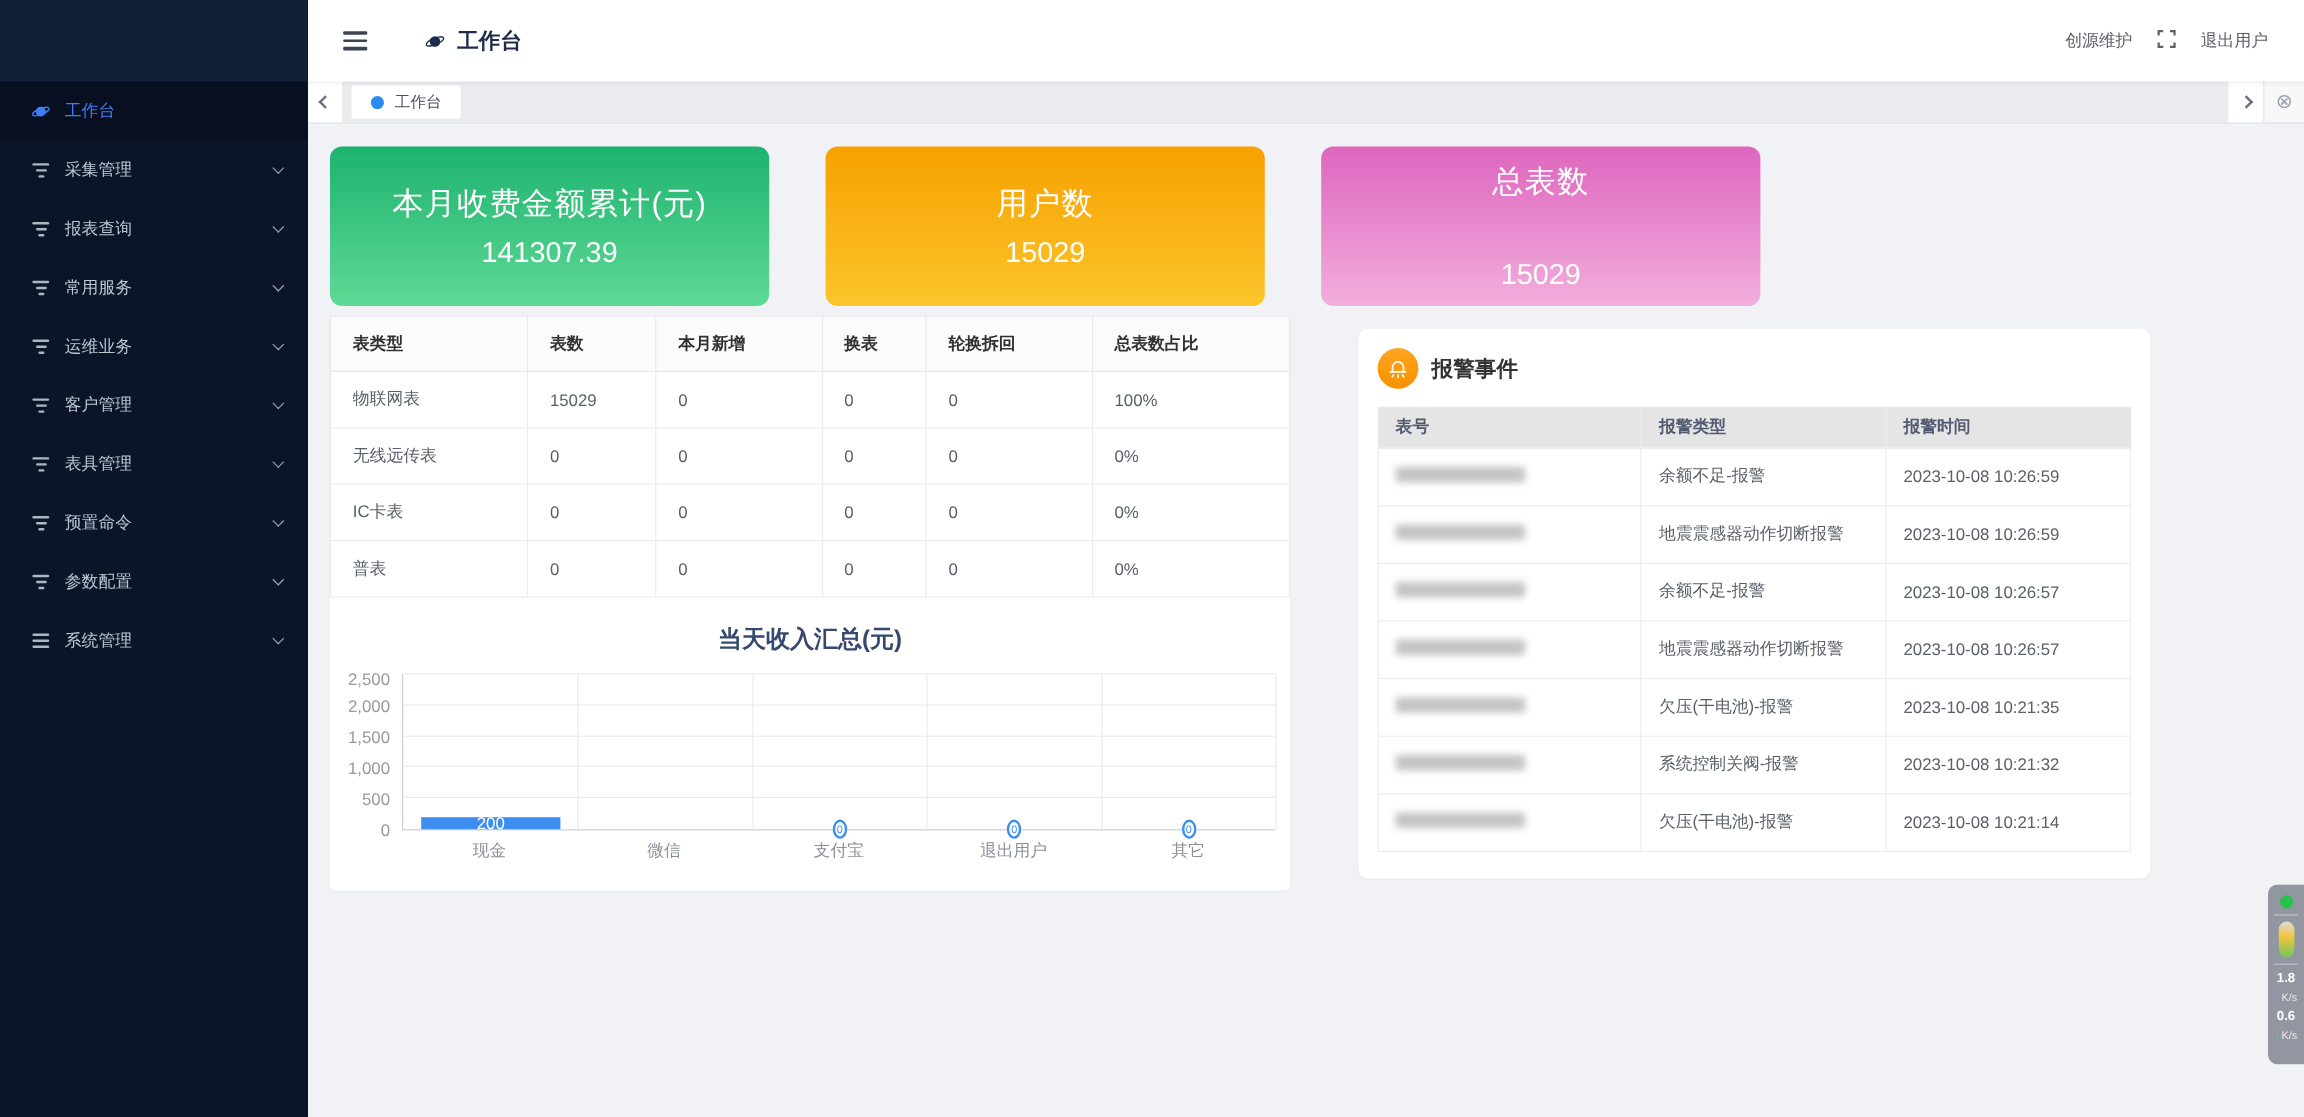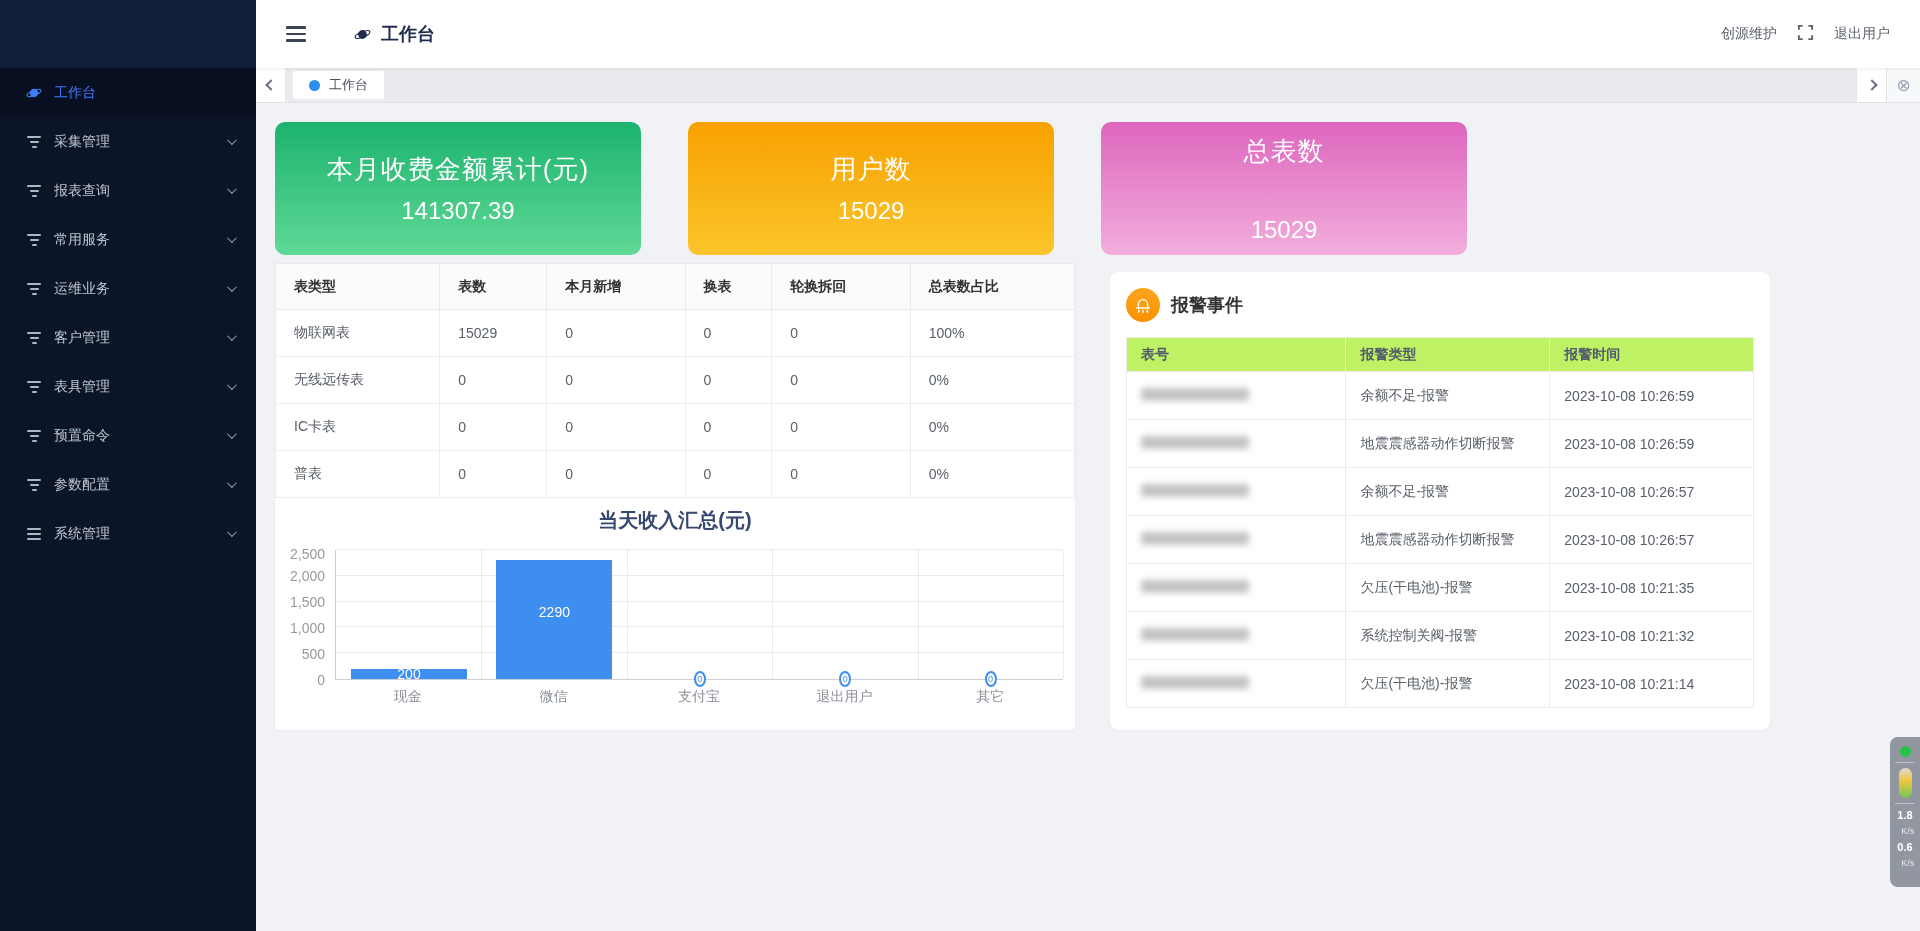--- a/index.html
+++ b/index.html
@@ -39,46 +39,46 @@
   .tab-dot { width:11px; height:11px; border-radius:50%; background:#2d8cf0; }
   .tab-close-zone { width:34px; background:#f7f8fa; border-left:1px solid #e3e5e8; display:flex; align-items:center; justify-content:center; color:#9aa1ad; font-size:17px; cursor:pointer; }
 
   
   .content { padding:19px 8px 0 19px; }
   .cards-row { display:flex; gap:47px; margin-bottom:8px; }
   .stat-card { width:366px; height:133px; border-radius:10px; color:#fff; display:flex; flex-direction:column; align-items:center; justify-content:center; gap:10px; }
   .sc-label { font-size:26px; font-weight:500; letter-spacing:1px; }
   .sc-value { font-size:24px; font-weight:500; }
 
-  .panels-row { display:flex; gap:35px; align-items:flex-end; }
+  .panels-row { display:flex; gap:57px; align-items:center; }
   .left-panel { width:800px; background:#fff; border-radius:4px; padding-bottom:24px; box-shadow:0 1px 3px rgba(0,0,0,.04); }
 
   table.meter { width:100%; border-collapse:collapse; font-size:14px; }
   table.meter th { height:46px; font-weight:700; color:#303133; background:#fbfbfc; text-align:left; padding-left:18px; border:1px solid #e8eaec; }
   table.meter td { height:47px; color:#5a6069; text-align:left; padding-left:18px; border:1px solid #ebedef; }
 
-  .chart-title { margin-top:9px; text-align:center; font-size:20px; font-weight:700; color:#36486f; }
+  .chart-title { margin-top:21px; text-align:center; font-size:20px; font-weight:700; color:#36486f; }
   .chart-wrap { display:flex; margin-top:16px; padding-right:12px; }
   .y-axis { width:60px; position:relative; height:130px; font-size:14px; color:#97999e; }
   .y-label { position:absolute; right:10px; }
   .plot { flex:1; position:relative; height:130px; border-left:1px solid #ccd0d6; border-bottom:1px solid #ccd0d6; }
   .hgrid { position:absolute; left:0; right:0; height:1px; background:#e9ebee; }
   .vgrid { position:absolute; top:0; bottom:0; width:1px; background:#e9ebee; }
   .bar-rect { position:absolute; bottom:0; width:116px; background:#3e8ef0; }
   .bar-label { position:absolute; width:100%; text-align:center; color:#fff; font-size:14px; }
   .zero-pill { position:absolute; bottom:-8px; width:12px; height:16px; border:2px solid #3e8ef0; border-radius:50%; background:#fff; color:#3e8ef0; font-size:9px; display:flex; align-items:center; justify-content:center; }
   .x-labels { display:flex; margin-left:60px; padding-right:12px; margin-top:8px; font-size:14px; color:#8b9099; }
   .x-label { width:20%; text-align:center; }
 
   .alarm-panel { width:660px; background:#fff; border-radius:8px; padding:16px 16px 22px; box-shadow:0 1px 3px rgba(0,0,0,.04); }
   .alarm-head { display:flex; align-items:center; gap:11px; margin-bottom:15px; }
   .alarm-icon { width:34px; height:34px; border-radius:50%; background:linear-gradient(180deg,#ffa51e,#f79100); display:flex; align-items:center; justify-content:center; }
   .alarm-title { font-size:18px; color:#333; font-weight:600; }
   table.alarm { width:100%; border-collapse:collapse; font-size:14px; table-layout:fixed; }
-  table.alarm th { height:34px; background:#bef264; color:#515a6e; font-weight:700; text-align:left; padding-left:14px; border:1px solid #e8eaec; }
+  table.alarm th { height:34px; background:#e5e5e5; color:#515a6e; font-weight:700; text-align:left; padding-left:14px; border:1px solid #e8eaec; }
   table.alarm td { height:48px; color:#5a6069; text-align:left; padding-left:14px; border:1px solid #ebedef; }
   .blur-blob { display:inline-block; width:108px; height:13px; background:#c4c4c4; border-radius:2px; filter:blur(3px); }
 
   
   .net-widget { position:fixed; right:0; top:737px; width:30px; height:150px; background:rgba(137,142,152,.92); border-radius:8px 0 0 8px; display:flex; flex-direction:column; align-items:center; padding-top:9px; gap:5px; color:#fff; z-index:9; }
   .nw-dot { width:11px; height:11px; border-radius:50%; background:#27c24c; }
   .nw-sep { width:20px; height:1px; background:rgba(255,255,255,.4); }
   .nw-capsule { width:13px; height:30px; border-radius:7px; background:linear-gradient(180deg,#dcdcdc 0%,#f2c53d 42%,#7cc65a 95%); }
   .nw-num { font-size:11px; font-weight:700; line-height:12px; }
   .nw-rate { font-size:9px; color:#e9e9e9; display:flex; align-items:center; gap:1px; line-height:10px; }
@@ -314,23 +314,20 @@
               <div class="vgrid" style="left: 40%;"></div>
               <div class="hgrid" style="bottom: 60%;"></div>
               <div class="vgrid" style="left: 60%;"></div>
               <div class="hgrid" style="bottom: 80%;"></div>
               <div class="vgrid" style="left: 80%;"></div>
               <div class="hgrid" style="bottom: 100%;"></div>
               <div class="vgrid" style="left: 100%;"></div>
               <div class="bar-rect" style="height: 10.4px; left: calc(0% + 15px); background: rgb(62, 142, 240);">
                 <div class="bar-label" style="top: -3px;">200</div>
               </div>
-              <div class="bar-rect" style="height: 119.08px; left: calc(20% + 15px); background: rgb(62, 142, 240);">
-                <div class="bar-label" style="top: 44px;">2290</div>
-              </div>
               <div class="zero-pill" style="left: calc(40% + 67px);">0</div>
               <div class="zero-pill" style="left: calc(60% + 67px);">0</div>
               <div class="zero-pill" style="left: calc(80% + 67px);">0</div>
             </div>
         </div>
         <div class="x-labels">
             <span class="x-label">现金</span>
             <span class="x-label">微信</span>
             <span class="x-label">支付宝</span>
             <span class="x-label">退出用户</span>

